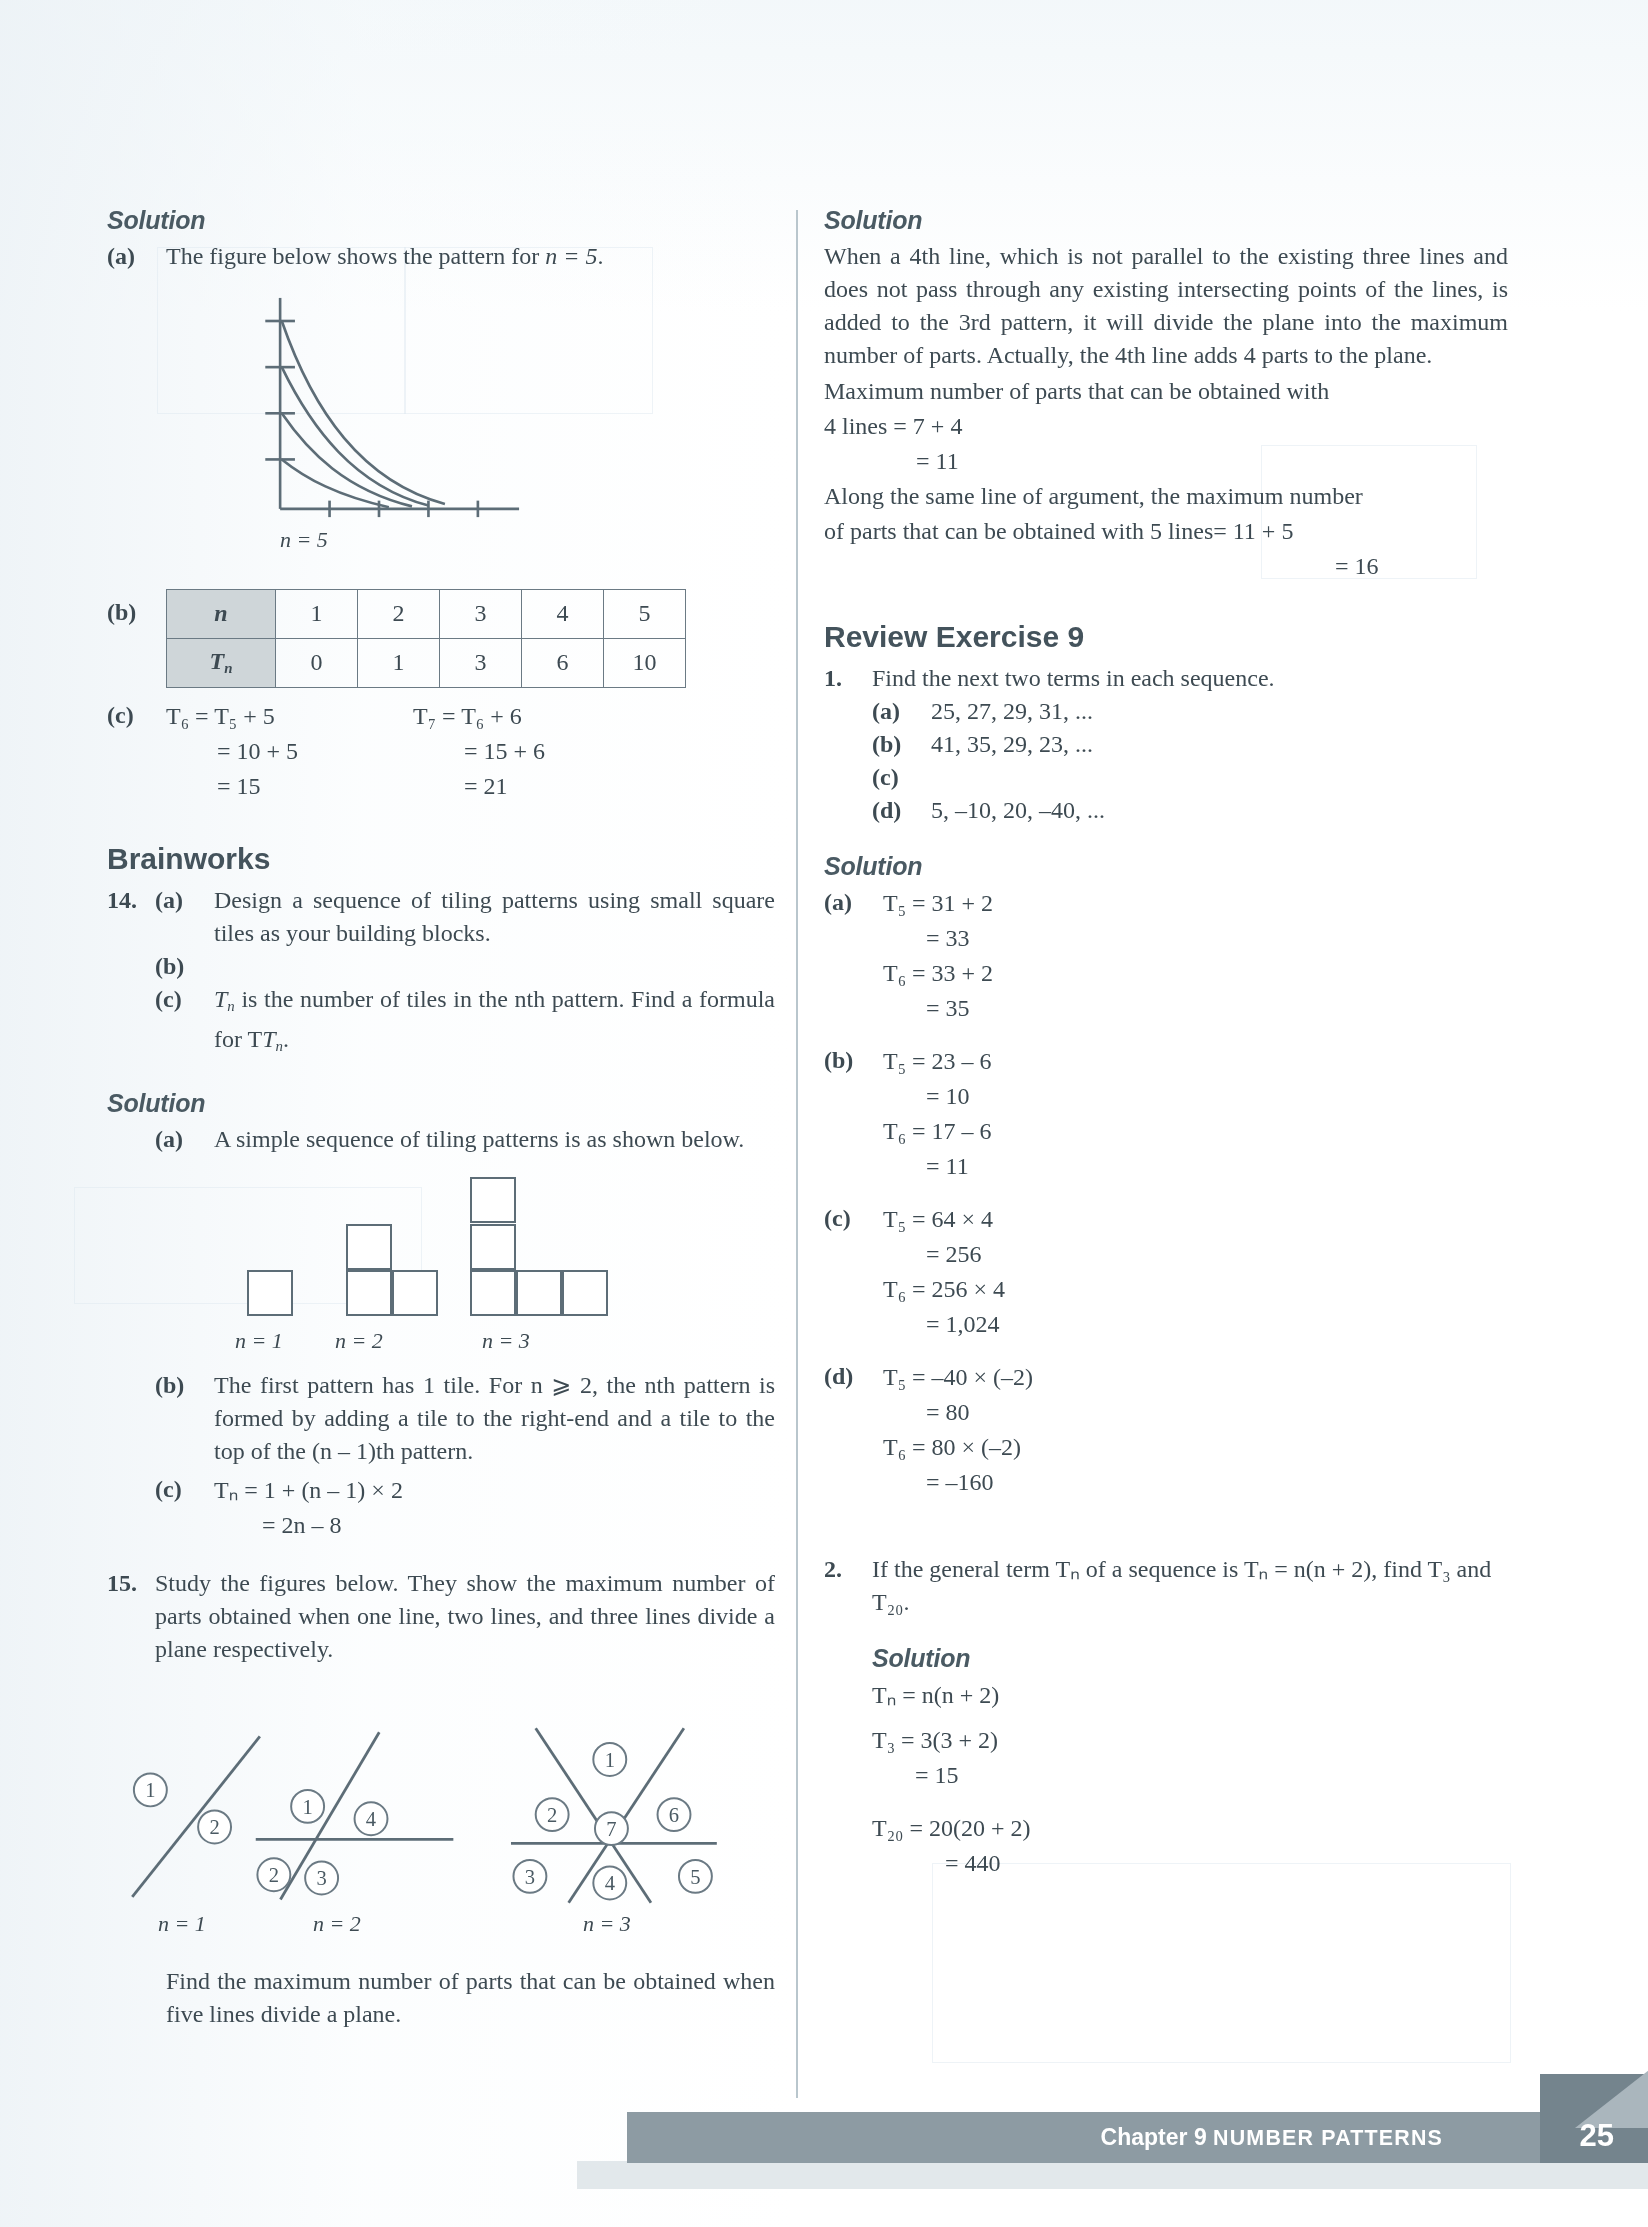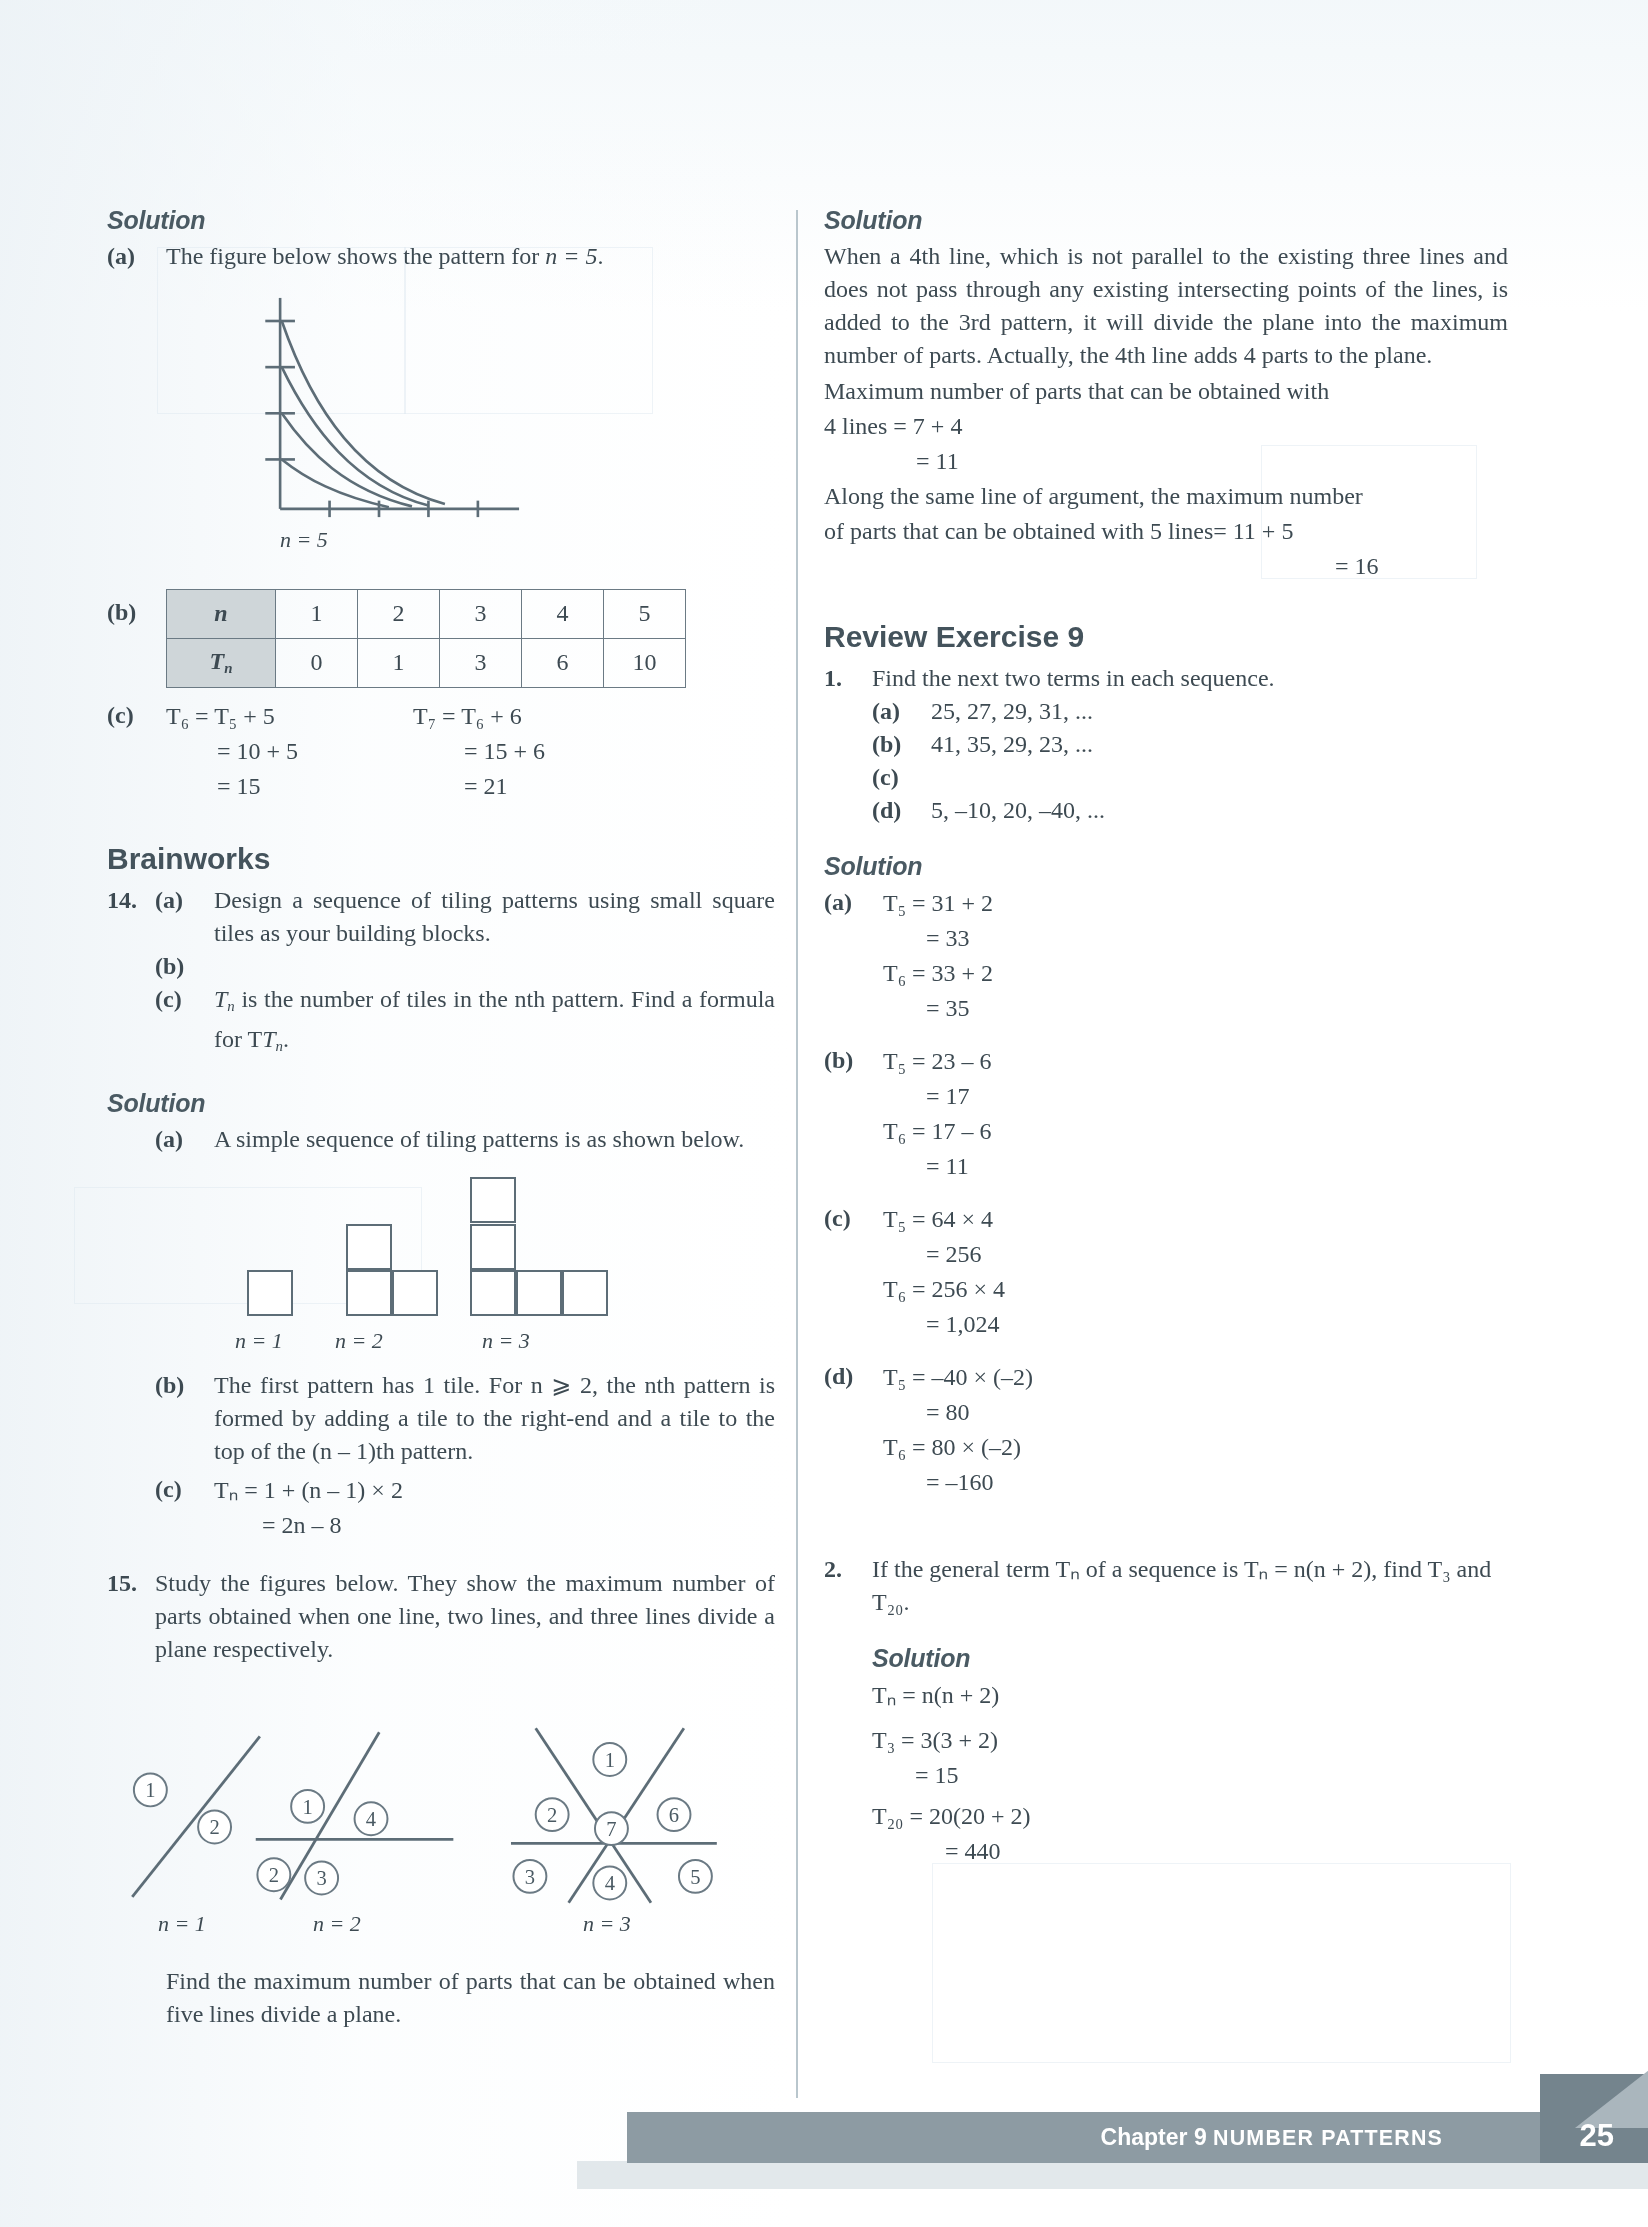--- a/index.html
+++ b/index.html
@@ -462,21 +462,21 @@
         <div class="eq-line" style="padding-left:43px;">= 33</div>
         <div class="eq-line">T₆ = 33 + 2</div>
         <div class="eq-line" style="padding-left:43px;">= 35</div>
       </div>
     </div>
 
     <div class="row" style="margin-top:18px;">
       <div class="lbl lbl-a">(b)</div>
       <div class="eqblock">
         <div class="eq-line">T₅ = 23 – 6</div>
-        <div class="eq-line" style="padding-left:43px;">= 17</div>
+        <div class="eq-line" style="padding-left:43px;">= 10</div>
         <div class="eq-line">T₆ = 17 – 6</div>
         <div class="eq-line" style="padding-left:43px;">= 11</div>
       </div>
     </div>
 
     <div class="row" style="margin-top:18px;">
       <div class="lbl lbl-a">(c)</div>
       <div class="eqblock">
         <div class="eq-line">T₅ = 64 × 4</div>
         <div class="eq-line" style="padding-left:43px;">= 256</div>
@@ -499,21 +499,21 @@
       <div class="lbl lbl-q">2.</div>
       <div class="body-txt nojust">If the general term Tₙ of a sequence is Tₙ = n(n + 2), find T₃ and T₂₀.</div>
     </div>
 
     <h3 class="solution-head" style="margin-top:25px;padding-left:48px;">Solution</h3>
 
     <div class="eqblock" style="padding-left:48px;">
       <div class="eq-line">Tₙ = n(n + 2)</div>
       <div class="eq-line" style="margin-top:10px;">T₃ = 3(3 + 2)</div>
       <div class="eq-line" style="padding-left:43px;">= 15</div>
-      <div class="eq-line" style="margin-top:6px;">T₂₀ = 20(20 + 2)</div>
+      <div class="eq-line" style="margin-top:18px;">T₂₀ = 20(20 + 2)</div>
       <div class="eq-line" style="padding-left:73px;">= 440</div>
     </div>
   </div>
 
   <div class="footer">
     <div class="fbar-shadow"></div>
     <div class="fbar"></div>
     <div class="fbar2"></div>
     <div class="corner-fold"></div>
     <div class="ftxt ftxt-chapter">

